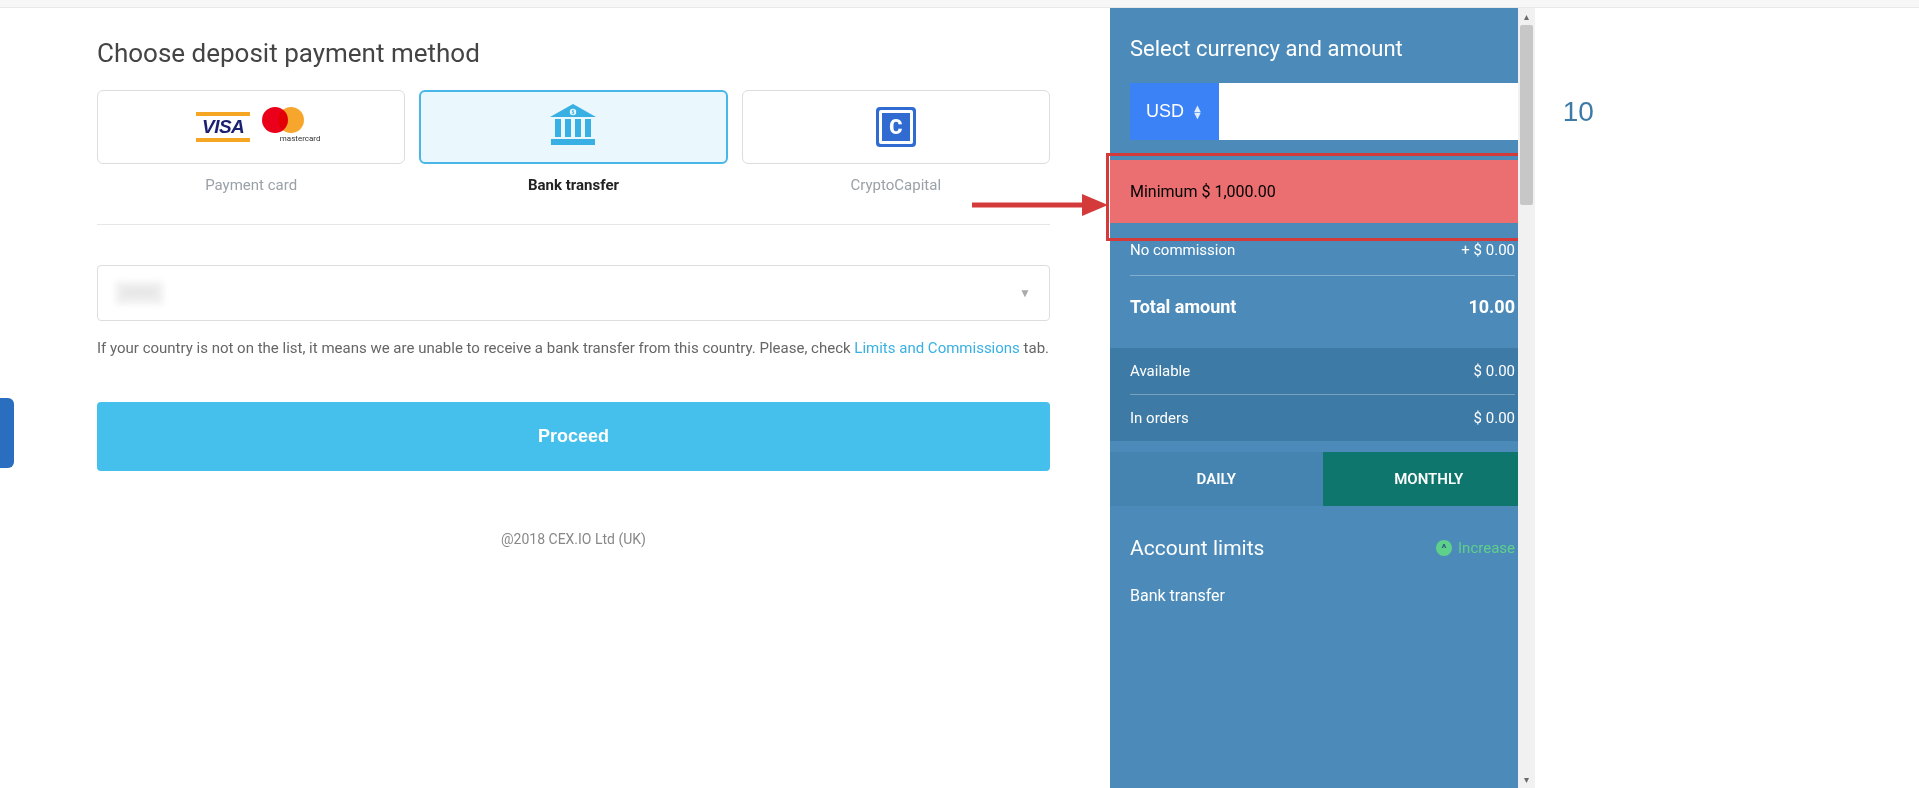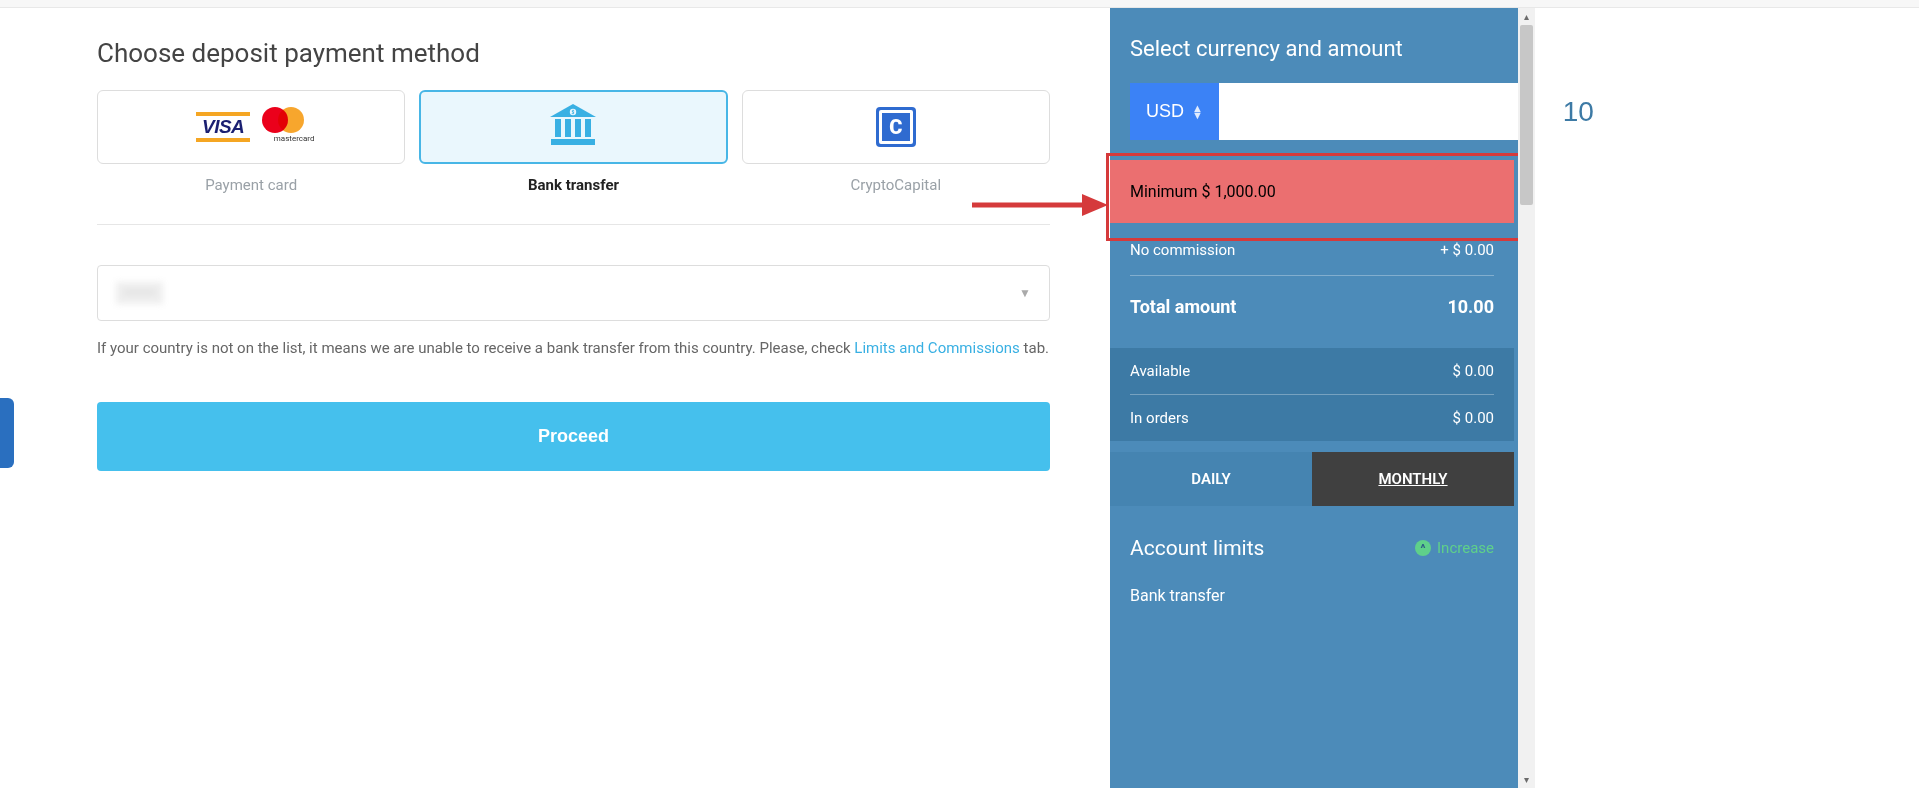--- a/index.html
+++ b/index.html
@@ -115,21 +115,21 @@
     width: 26px;
     height: 26px;
     border-radius: 50%;
     top: 0;
   }
   .mc .c1 { background: #eb001b; left: 0; }
   .mc .c2 { background: #f79e1b; left: 16px; opacity: 0.92; mix-blend-mode: multiply; }
   .mc .sub {
     position: absolute;
     top: 27px;
-    left: 10px;
+    left: 16px;
     font-size: 8px;
     color: #333;
     width: 44px;
     text-align: center;
   }
 
   
   .bank-icon {
     color: #39b0e3;
   }
@@ -178,21 +178,21 @@
 
   .footer {
     text-align:center; color:#888; font-size:14px; margin-top:60px;
   }
 
   
   .panel {
     width: 408px;
     background:#4c8bb9;
     color:#fff;
-    padding: 28px 24px 0 20px;
+    padding: 28px 3px 0 20px;
     position:relative;
     height: 100%;
   }
   .panel h3 {
     font-weight:400; font-size:22px; margin-bottom:22px;
   }
   .cur-row { display:flex; margin-bottom:20px; }
   .cur-btn {
     background:#3b82f6; color:#fff; border:0; font-size:18px;
     padding: 18px 16px; display:flex; align-items:center; gap:8px;
@@ -235,21 +235,21 @@
   .darker { background:#3d7aa5; margin:11px -20px; padding: 0 20px; }
 
   .tabs {
     display:flex; margin: 0 -20px;
   }
   .tabs > div {
     flex:1; text-align:center; padding:18px 0; font-weight:600;
     font-size:15px; cursor:pointer;
   }
   .tabs .daily { background:#4584b1; }
-  .tabs .monthly { background:#404040;text-decoration:underline; }
+  .tabs .monthly { background:#0f766e; }
 
   .acct-head {
     display:flex; justify-content:space-between; align-items:center;
     padding: 30px 0 20px 0;
   }
   .acct-head h4 { font-weight:400; font-size:21px; }
   .increase { color:#5fd08a; font-size:15px; display:flex; align-items:center; gap:6px; cursor:pointer;}
   .increase .circ {
     width:16px; height:16px; border-radius:50%; background:#5fd08a; color:#2d5f85;
     display:inline-flex; align-items:center; justify-content:center; font-size:11px; font-weight:900;
@@ -347,20 +347,21 @@
       <span class="blur">········</span>
       <span class="caret">▼</span>
     </div>
 
     <p class="hint">
       <span>If your country is not on the list, it means we are unable to receive a bank transfer from this country. Please, check </span><a href="#">Limits and Commissions</a><span> tab.</span>
     </p>
 
     <button class="proceed-btn">Proceed</button>
 
+    <div class="footer">@2018 CEX.IO Ltd (UK)</div>
   </div>
 
   <div class="panel">
     <h3>Select currency and amount</h3>
 
     <div class="cur-row">
       <button class="cur-btn">
         <span>USD</span>
         <span class="sort-arrows">▲<br>▼</span>
       </button>

